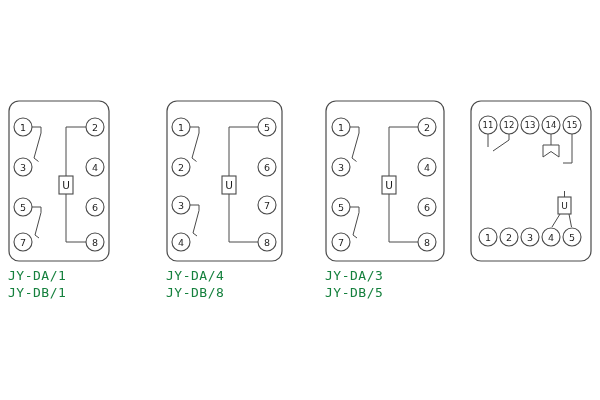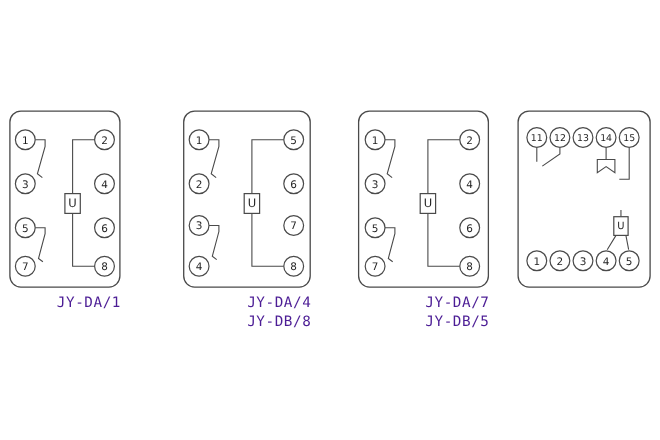--- a/index.html
+++ b/index.html
@@ -10,22 +10,22 @@
   .box  { fill:#ffffff; stroke:#4a4a4a; stroke-width:1.2; }
   .wire { fill:none; stroke:#4a4a4a; stroke-width:1; }
   .term { fill:#ffffff; stroke:#4a4a4a; stroke-width:1.1; }
   .coilbox { fill:#ffffff; stroke:#4a4a4a; stroke-width:1.1; }
   .flag { fill:#ffffff; stroke:#4a4a4a; stroke-width:1; }
   text { text-anchor:middle; fill:#1e1e1e; }
   .tnum  { font:9.5px "DejaVu Sans", sans-serif; }
   .tnum2 { font:8.5px "DejaVu Sans", sans-serif; }
   .coiltxt { font:10.5px "DejaVu Sans", sans-serif; }
   .coiltxt-sm { font:9px "DejaVu Sans", sans-serif; }
-  .labels { text-align:right; margin-top:5px; font:13px "DejaVu Sans Mono", monospace;
-            color:#4c1d95; line-height:17px; letter-spacing:0.5px; }
+  .labels { text-align:left; margin-top:5px; font:13px "DejaVu Sans Mono", monospace;
+            color:#15803d; line-height:17px; letter-spacing:0.5px; }
 </style>
 </head>
 <body>
 
 <div class="stage">
 
   <div class="panel" style="left:8px; width:102px;">
     <svg width="102" height="162" viewBox="0 0 102 162">
       <rect class="box" x="1" y="1" width="100" height="160" rx="10"></rect>
       <path class="wire" d="M78 27 H58 V76 M58 94 V142 H78"></path>
@@ -62,20 +62,21 @@
           <circle class="term" cx="87" cy="107" r="9"></circle>
           <text class="tnum" x="87" y="110.5">6</text>
         </g>
       <g>
           <circle class="term" cx="87" cy="142" r="9"></circle>
           <text class="tnum" x="87" y="145.5">8</text>
         </g>
     </svg>
     <div class="labels">
       <div>JY-DA/1</div>
+      <div>JY-DB/1</div>
     </div>
   </div>
 
   <div class="panel" style="left:166px; width:117px;">
     <svg width="117" height="162" viewBox="0 0 117 162">
       <rect class="box" x="1" y="1" width="115" height="160" rx="10"></rect>
       <path class="wire" d="M92 27 H63 V76 M63 94 V142 H92"></path>
       <path class="wire" d="M24 27 H33 V33 L26 58 L30.5 61.5"></path>
       <path class="wire" d="M24 105 H33 V110.5 L27 133 L31 136"></path>
       <rect class="coilbox" x="56" y="76" width="14" height="18"></rect>
@@ -156,21 +157,21 @@
       <g>
           <circle class="term" cx="102" cy="107" r="9"></circle>
           <text class="tnum" x="102" y="110.5">6</text>
         </g>
       <g>
           <circle class="term" cx="102" cy="142" r="9"></circle>
           <text class="tnum" x="102" y="145.5">8</text>
         </g>
     </svg>
     <div class="labels">
-      <div>JY-DA/7</div>
+      <div>JY-DA/3</div>
       <div>JY-DB/5</div>
     </div>
   </div>
 
   <div class="panel" style="left:470px; width:122px;">
     <svg width="122" height="162" viewBox="0 0 122 162">
       <rect class="box" x="1" y="1" width="120" height="160" rx="10"></rect>
       <path class="wire" d="M18 34 V47 M39 34 V40 L23 51"></path>
       <path class="wire" d="M81 34 V45"></path>
       <path class="flag" d="M73 45 H89 V57 L81 51.5 L73 57 Z"></path>

